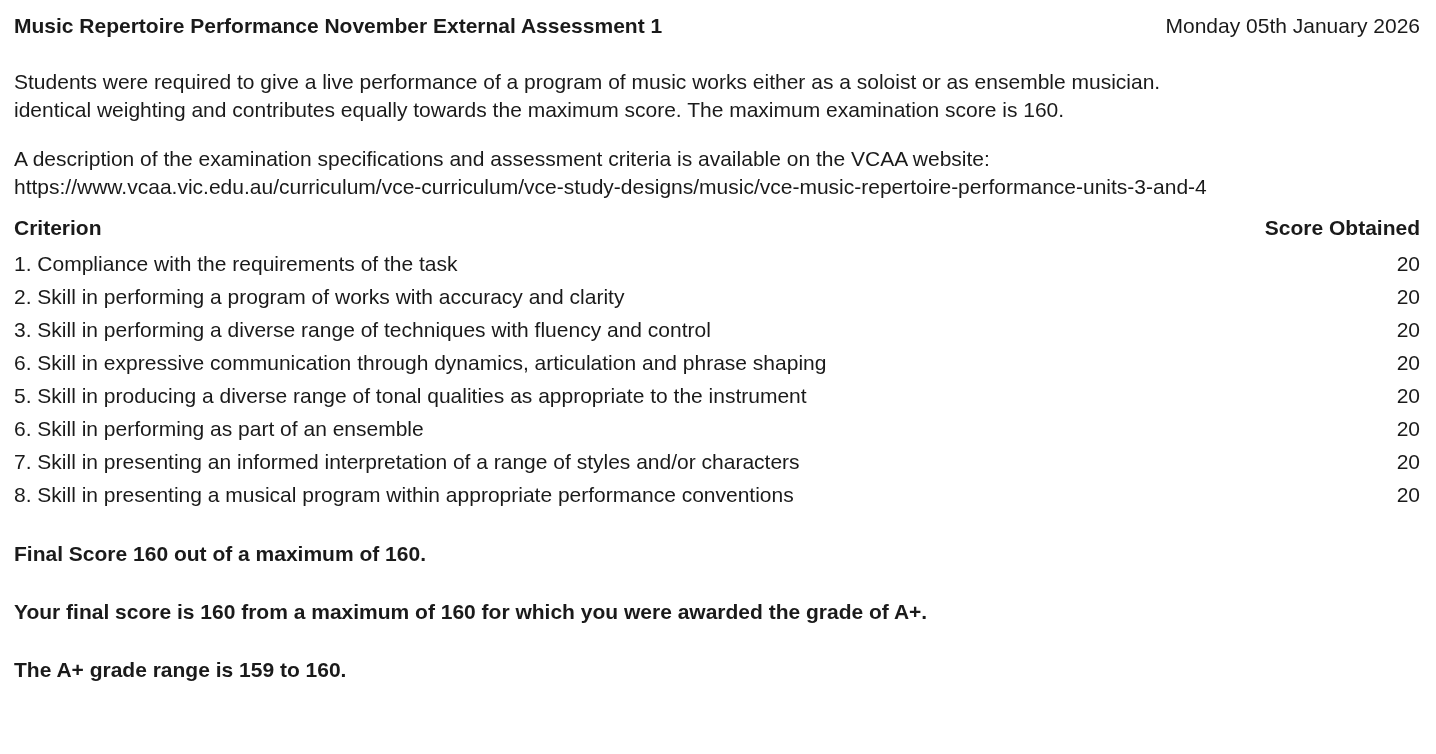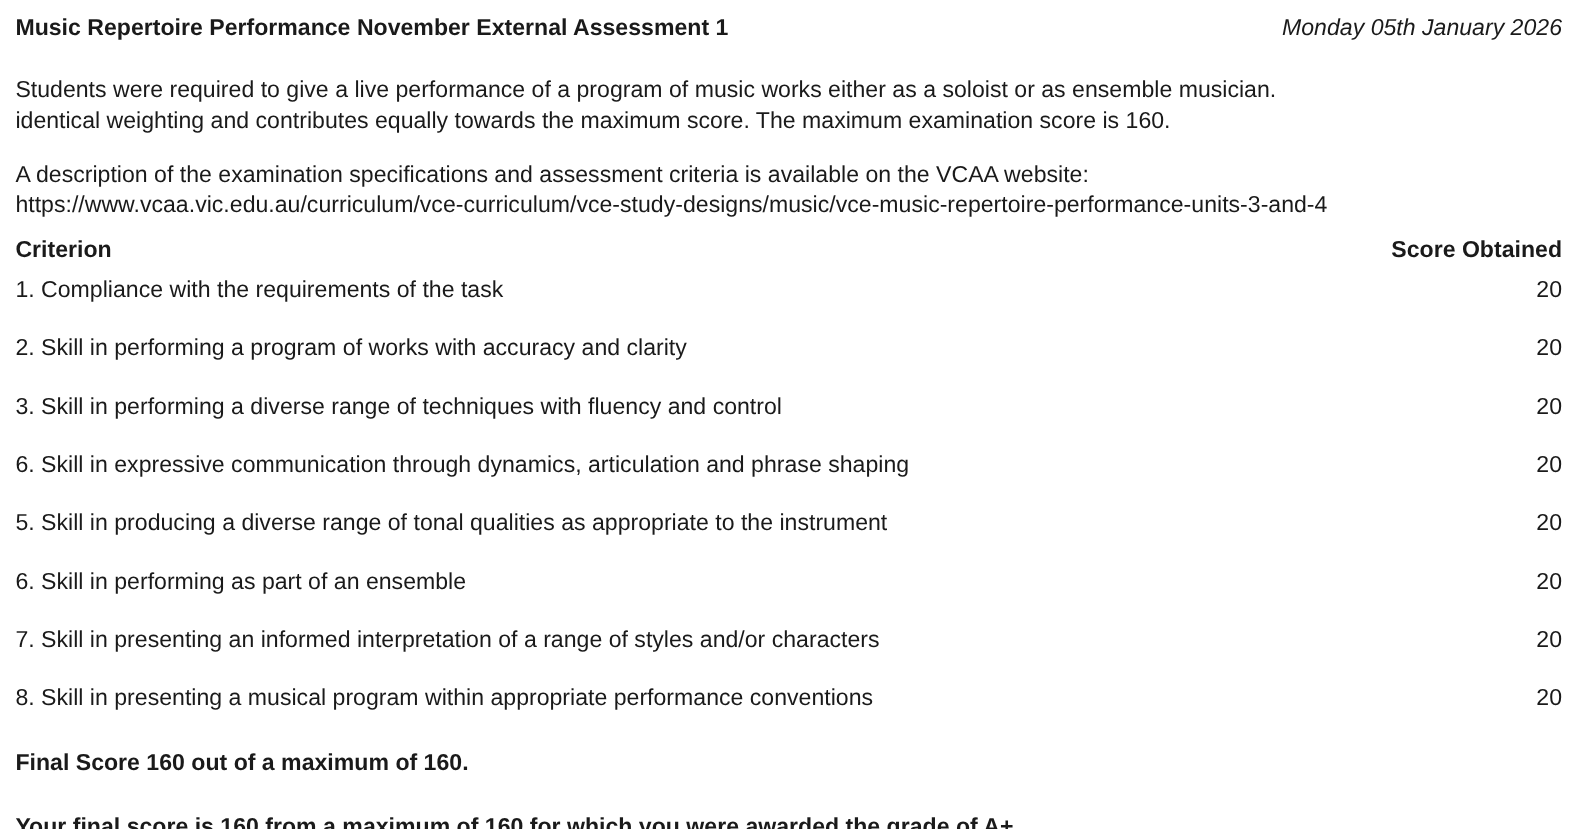--- a/index.html
+++ b/index.html
@@ -22,21 +22,21 @@
     height: 631px;
     padding: 12px 16px 0 14px;
   }
   .doc-header {
     display: flex;
     justify-content: space-between;
     align-items: flex-start;
     line-height: 28px;
   }
   .doc-title { font-weight: bold; }
-  .doc-date  { font-weight: normal; font-style: italic; }
+  .doc-date  { font-weight: normal; }
 
   .par { line-height: 28px; }
   .intro   { margin-top: 28px; }
   .website { margin-top: 21px; }
 
   .results { margin-top: 13px; }
   .thead {
     display: flex;
     justify-content: space-between;
     font-weight: bold;
@@ -46,21 +46,21 @@
   .score-col {
     flex: 0 0 200px;
     width: 200px;
     text-align: right;
   }
   .thead .score-col { text-align: right; }
   .trow {
     display: flex;
     justify-content: space-between;
     line-height: 28px;
-    margin-top: 25px;
+    margin-top: 5px;
   }
   .tbody .trow:first-child { margin-top: 8px; }
 
   .summary-line {
     font-weight: bold;
     line-height: 28px;
     margin-top: 30px;
   }
   .summary { margin-top: 31px; }
   .summary .summary-line:first-child { margin-top: 0; }

